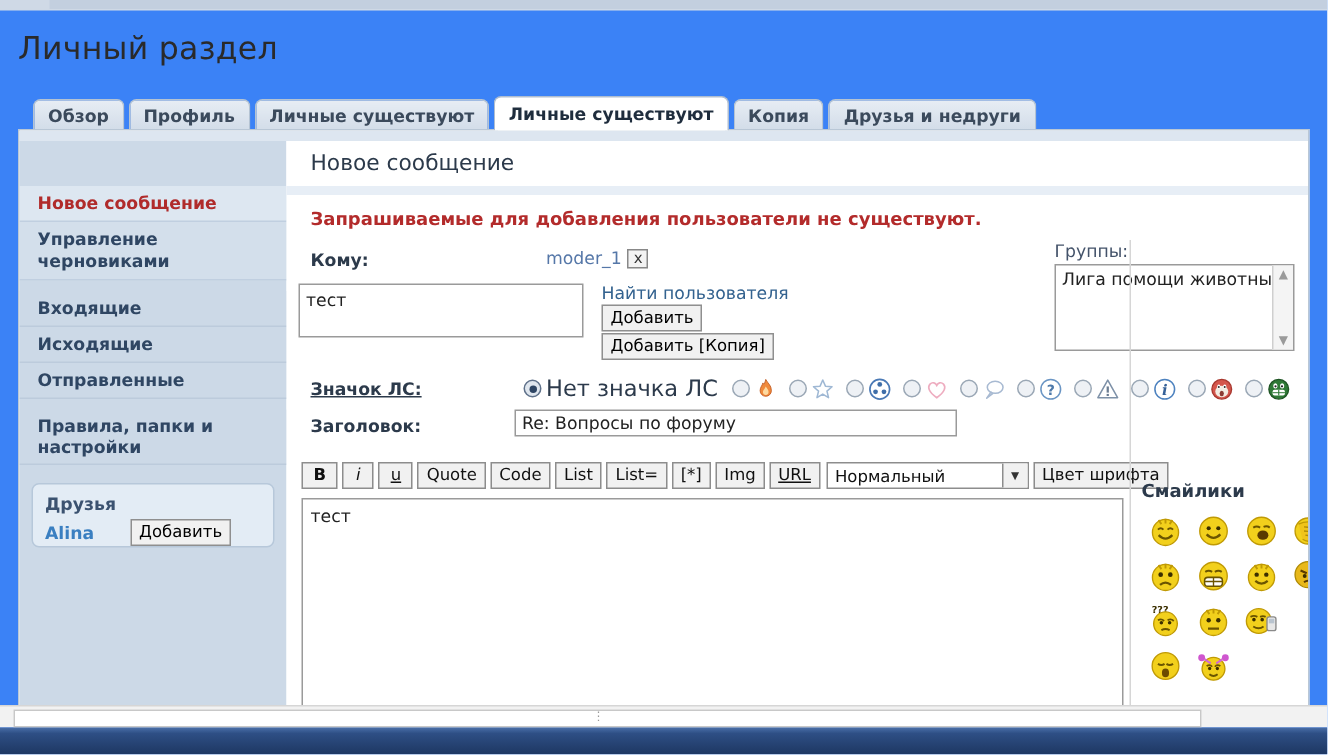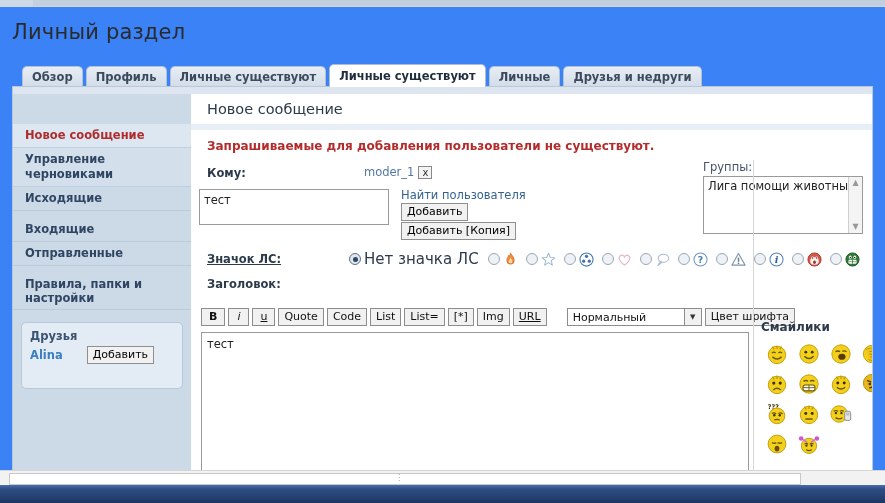--- a/index.html
+++ b/index.html
@@ -102,21 +102,21 @@
   .side-item.current { color: #b02b2b; background: #dde7f1; }
   .side-item.gap { margin-top: 7px; }
   .side-item.plainbg { background: #ccd9e7; border-bottom: 1px solid #bccbdc;}
   .side-item.two-line { line-height: 14px; }
 
   .friends-box {
     margin: 12px 8px 10px 8px;
     background: #e3ecf5;
     border: 1px solid #b7c8da;
     border-radius: 5px;
-    padding: 6px 8px 24px 8px;
+    padding: 6px 8px 0 8px;
   }
   .friends-title {
     font-size: 11.5px; font-weight: bold; color: #3b5270;
     margin-bottom: 3px;
   }
   .friends-row { display: flex; align-items: center; gap: 24px; }
   .friend-name {
     font-size: 11.5px; font-weight: bold; color: #3a7fc1;
     cursor: pointer;
   }
@@ -266,21 +266,21 @@
   .bbbtn.b { font-weight: bold; padding: 1px 7px; }
   .bbbtn.i { font-style: italic; padding: 1px 8px; }
   .bbbtn.u { text-decoration: underline; padding: 1px 7px; }
   .bbbtn.url { text-decoration: underline; }
   .bbselect {
     width: 135px; height: 18px;
     border: 1px solid #8d8d8d; background: #fff;
     font-size: 11px; color: #111;
     display: flex; align-items: center; justify-content: space-between;
     padding: 0 0 0 5px; box-sizing: border-box; cursor: pointer;
-    margin-left: 17px;
+    margin-left: 1px;
   }
   .bbselect .caret {
     width: 16px; height: 16px; background: #f1f1f1;
     border-left: 1px solid #8d8d8d;
     display:flex; align-items:center; justify-content:center;
     font-size: 7px; color: #333;
   }
 
   
   .msg-area {
@@ -345,35 +345,35 @@
     <div class="topstrip-inner"></div>
   </div>
 
   <div class="page-title">Личный раздел</div>
 
   <div class="tabbar">
     <div class="tab">Обзор</div>
     <div class="tab">Профиль</div>
     <div class="tab">Личные существуют</div>
     <div class="tab active">Личные существуют</div>
-    <div class="tab">Личные</div>
+    <div class="tab">Копия</div>
     <div class="tab">Друзья и недруги</div>
   </div>
 
   <div class="frame">
     <div class="frame-topband"></div>
 
     <div class="sidebar">
       <div class="side-head"></div>
 
       <div class="side-item current">Новое сообщение</div>
       <div class="side-item">Управление черновиками</div>
 
+      <div class="side-item gap plainbg">Входящие</div>
       <div class="side-item plainbg">Исходящие</div>
-      <div class="side-item gap plainbg">Входящие</div>
       <div class="side-item plainbg">Отправленные</div>
 
       <div class="side-item gap plainbg two-line">Правила, папки и настройки</div>
 
       <div class="friends-box">
         <div class="friends-title">Друзья</div>
         <div class="friends-row">
           <span class="friend-name">Alina</span>
           <button class="btn">Добавить</button>
         </div>
@@ -486,20 +486,21 @@
               <ellipse cx="5.6" cy="5.6" rx="1.5" ry="1.8" fill="#ffffff"></ellipse>
               <ellipse cx="10.4" cy="5.6" rx="1.5" ry="1.8" fill="#ffffff"></ellipse>
               <circle cx="5.7" cy="5.9" r=".8" fill="#222"></circle>
               <circle cx="10.3" cy="5.9" r=".8" fill="#222"></circle>
             </svg>
 
           </div>
         </div>
 
         <div class="subject-row lbl">Заголовок:</div>
+        <input class="subject-input" type="text" value="Re: Вопросы по форуму" style="">
 
         <div class="bbbar">
           <button class="bbbtn b">B</button>
           <button class="bbbtn i">i</button>
           <button class="bbbtn u">u</button>
           <button class="bbbtn">Quote</button>
           <button class="bbbtn">Code</button>
           <button class="bbbtn">List</button>
           <button class="bbbtn">List=</button>
           <button class="bbbtn">[*]</button>

